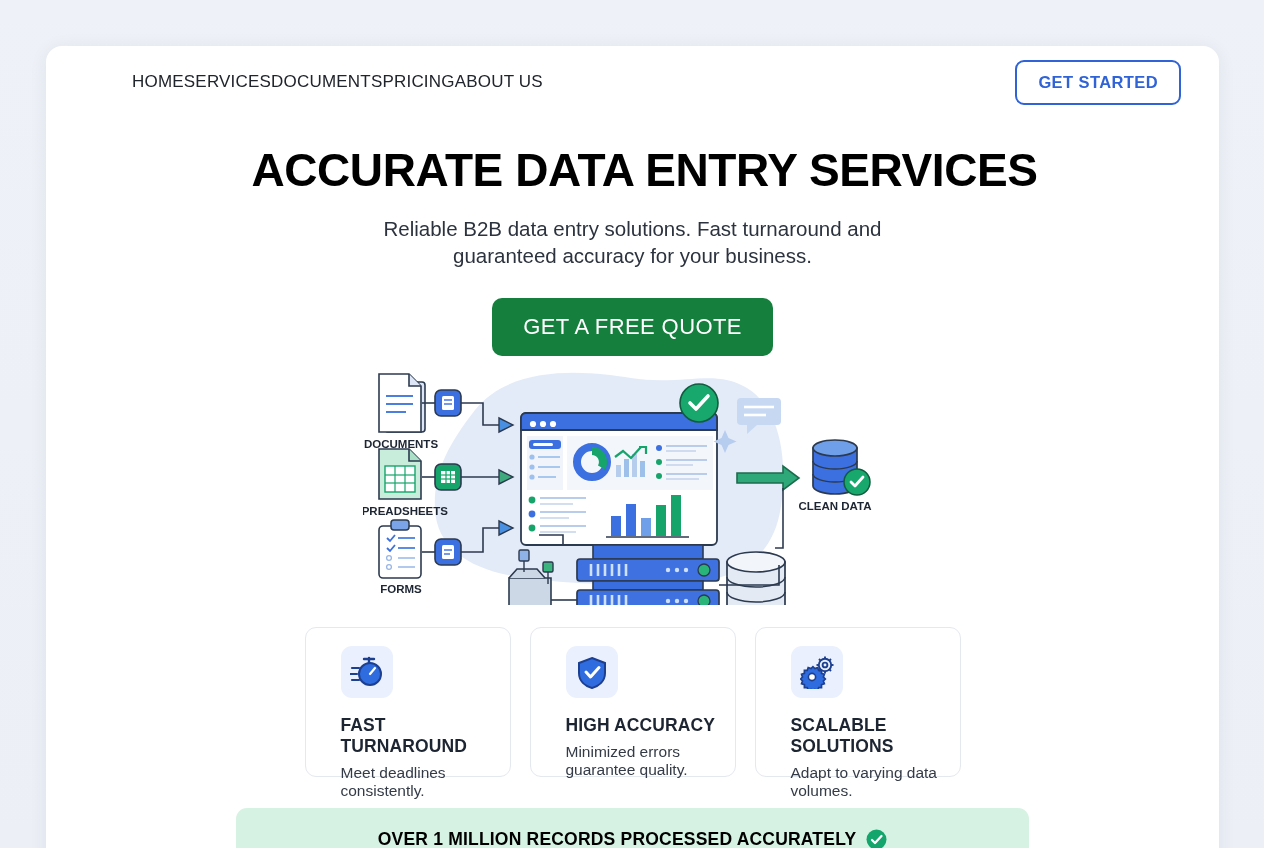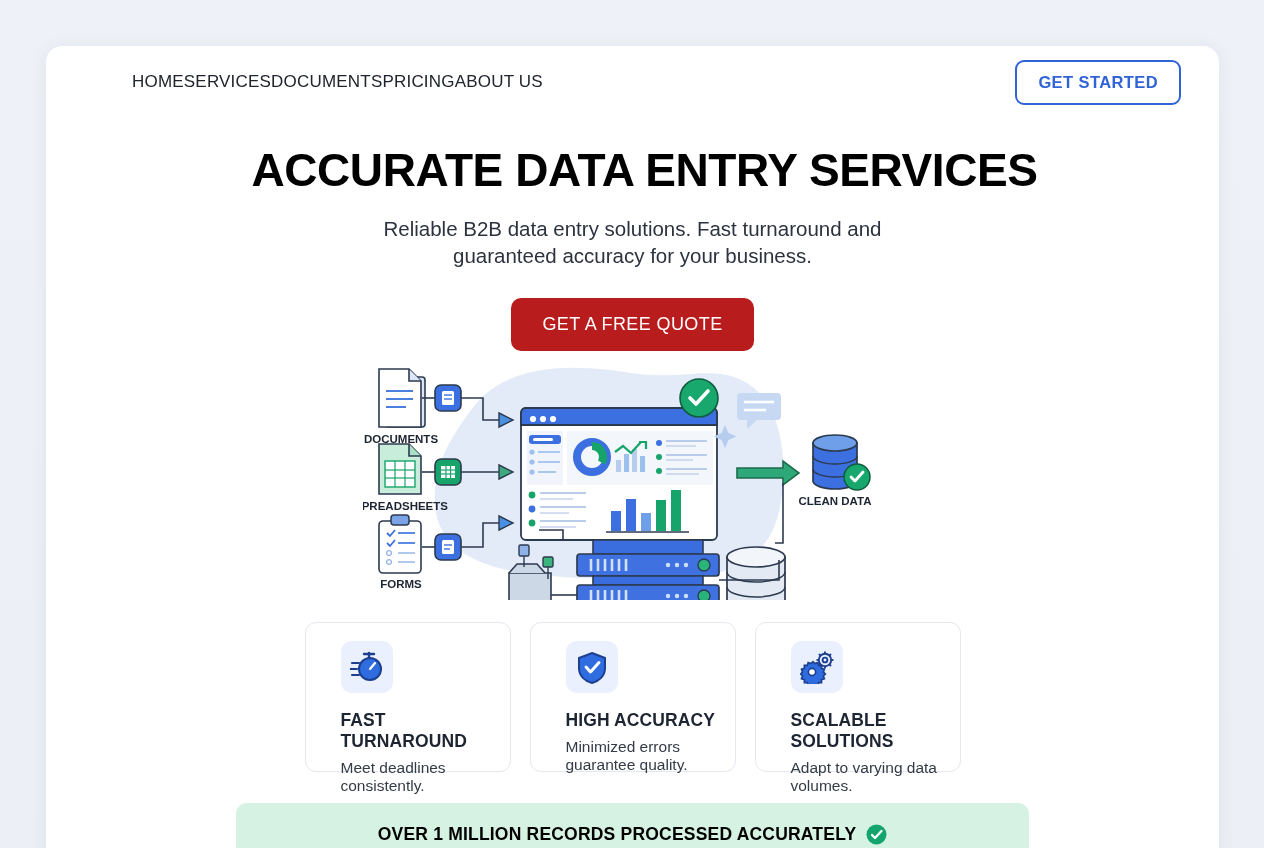--- a/index.html
+++ b/index.html
@@ -71,25 +71,25 @@
     line-height: 1.33;
     color: #2c333f;
   }
   .cta-row {
     margin-top: 29px;
     display: flex;
     justify-content: center;
     gap: 18px;
   }
   .btn-primary {
-    background: #b91c1c;
+    background: #15803d;
     color: #fff;
     border: none;
     border-radius: 10px;
-    font-size: 18px;
+    font-size: 22px;
     letter-spacing: .4px;
     padding: 16px 31px;
     cursor: pointer;
     font-family: "Liberation Sans", sans-serif;
   }
   .btn-secondary {
     background: #fff;
     color: #2f63d6;
     border: 2px solid #2f63d6;
     border-radius: 10px;

